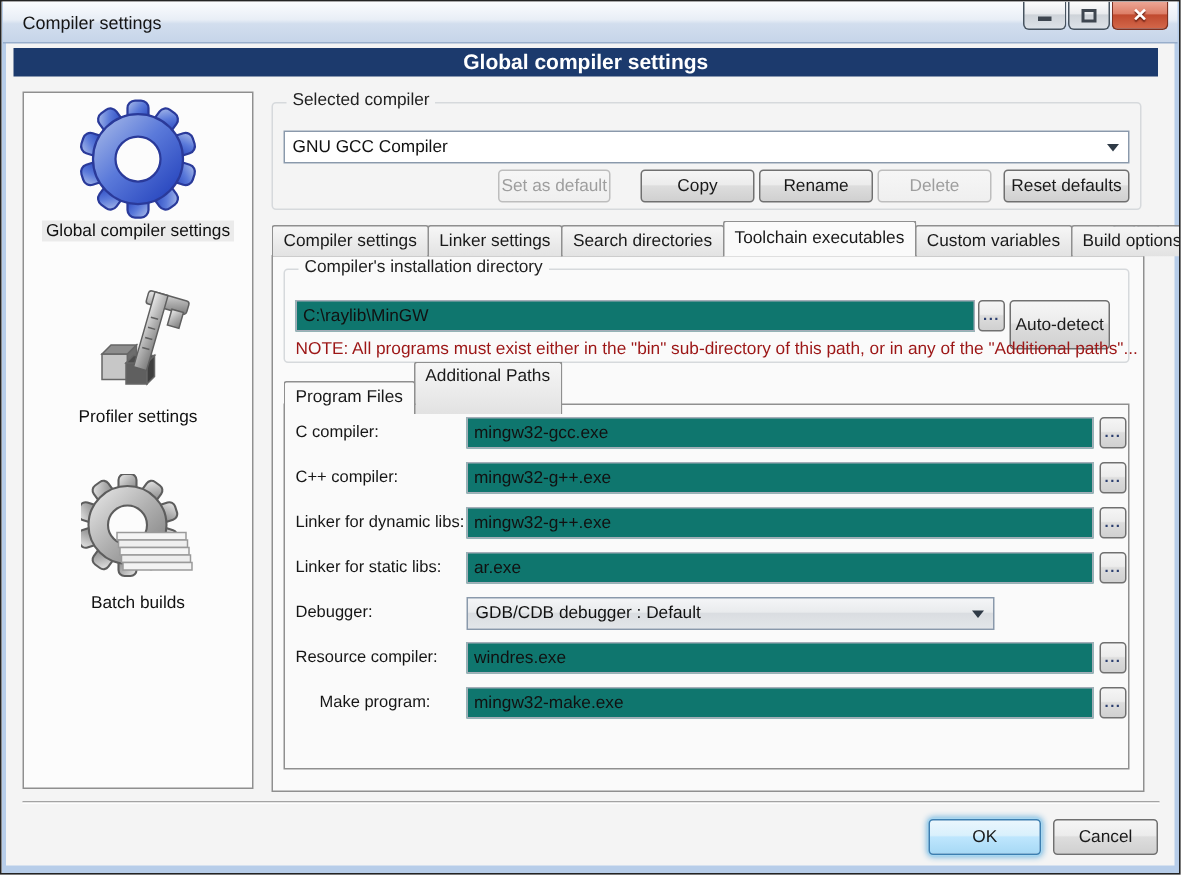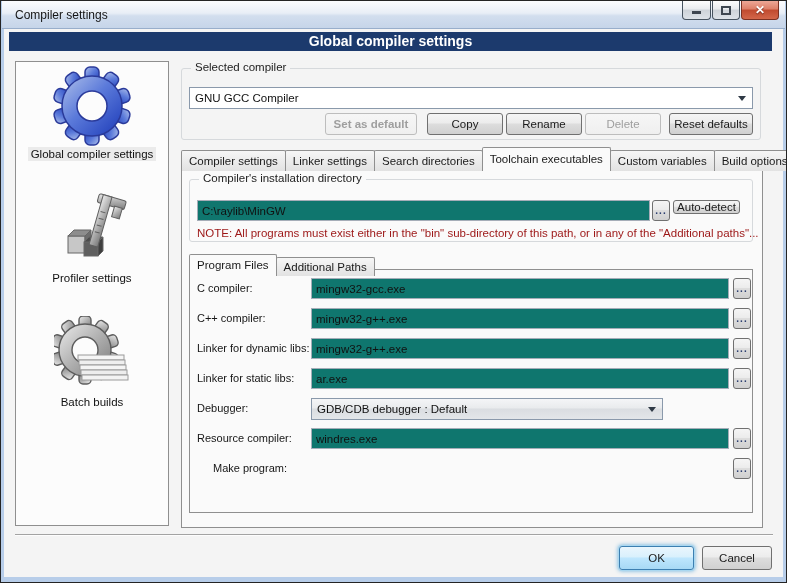--- a/index.html
+++ b/index.html
@@ -65,21 +65,21 @@
   .tabbar{position:absolute;left:180px;top:146px;height:24px;display:flex;align-items:flex-end;z-index:3;}
   .tab{height:21px;line-height:20px;padding:0 7px;font-size:11.5px;color:#1a1a1a;white-space:nowrap;
     background:linear-gradient(#f6f6f6,#e2e2e2);border:1px solid #8f8f8f;border-bottom:none;
     margin-right:-1px;border-radius:2px 2px 0 0;}
   .tab.active{height:24px;line-height:23px;background:#fafafa;position:relative;z-index:4;}
   .tabscroll{position:absolute;width:15px;height:16px;border:1px solid #9aa0a8;border-radius:2px;
     background:linear-gradient(#f6f6f6,#dcdcdc);display:flex;align-items:center;justify-content:center;
     font-size:7px;line-height:7px;}
   .panel{position:absolute;border:1px solid #8f8f8f;background:#fafafa;z-index:1;}
   .subtabbar{position:absolute;left:188px;top:253px;height:22px;display:flex;align-items:flex-end;z-index:3;}
-  .subtabbar .tab{height:19px;line-height:18px;}
+  .subtabbar .tab{height:35px;line-height:18px;}
   .subtabbar .tab.active{height:22px;line-height:21px;}
   .row-label{position:absolute;font-size:11px;color:#161616;white-space:nowrap;}
   .note{position:absolute;font-size:11.5px;color:#9c1616;white-space:nowrap;}
   .divider{position:absolute;left:14px;top:533px;width:758px;height:1px;background:#a3a3a3;}
   .divider:after{content:"";position:absolute;left:0;top:1px;width:100%;height:1px;background:#fdfdfd;}
 </style>
 </head>
 <body>
 
 <div class="window">
@@ -188,21 +188,21 @@
   </div>
 
   <div class="group" style="left:180px;top:67px;width:580px;height:72px;">
     <div class="group-label bg-outer">Selected compiler</div>
   </div>
   <div class="combo" style="left:188px;top:86px;width:564px;">
     <span>GNU GCC Compiler</span>
     <div class="combo-arrow"></div>
   </div>
   <div class="btnrow">
-    <div class="btn disabled" style="width:92px;margin-right:10px;font-weight:bold;">Set as default</div>
+    <div class="btn disabled" style="width:75px;margin-right:20px;">Set as default</div>
     <div class="btn" style="width:76px;margin-right:3px;">Copy</div>
     <div class="btn" style="width:76px;margin-right:3px;">Rename</div>
     <div class="btn disabled" style="width:76px;margin-right:8px;">Delete</div>
     <div class="btn" style="width:84px;">Reset defaults</div>
   </div>
 
   <div class="tabbar">
     <div class="tab">Compiler settings</div>
     <div class="tab">Linker settings</div>
     <div class="tab">Search directories</div>
@@ -218,21 +218,21 @@
       <span>►</span>
     </div>
 
   <div class="panel" style="left:180px;top:169px;width:582px;height:358px;"></div>
 
   <div class="group" style="left:188px;top:178px;width:564px;height:63px;z-index:2;">
     <div class="group-label bg-panel">Compiler's installation directory</div>
   </div>
   <input class="input" style="left: 196px; top: 199px; width: 453px; z-index: 2;" readonly="" value="C:\raylib\MinGW">
   <div class="btn mini-btn" style="left:651px;top:199px;z-index:2;">...</div>
-  <div class="btn" style="position:absolute;left:672px;top:199px;width:67px;height:14px;z-index:2;">Auto-detect</div>
+  <div class="btn" style="position:absolute;left:672px;top:199px;width:67px;height:33px;z-index:2;">Auto-detect</div>
   <div class="note" style="left:196px;top:226px;z-index:2;">NOTE: All programs must exist either in the "bin" sub-directory of this path, or in any of the "Additional paths"...</div>
 
   <div class="subtabbar">
     <div class="tab active">Program Files</div>
     <div class="tab">Additional Paths</div>
   </div>
   <div class="panel" style="left:188px;top:268px;width:564px;height:244px;z-index:1;"></div>
 
   <div class="row-label" style="left:196px;top:281px;z-index:2;">C compiler:</div>
   <input class="input" style="left: 310px; top: 277px; width: 418px; z-index: 2;" readonly="" value="mingw32-gcc.exe">
@@ -254,19 +254,20 @@
   <div class="combo gradient" style="left:310px;top:397px;width:352px;z-index:2;">
     <span>GDB/CDB debugger : Default</span>
     <div class="combo-arrow"></div>
   </div>
 
   <div class="row-label" style="left:196px;top:431px;z-index:2;">Resource compiler:</div>
   <input class="input" style="left: 310px; top: 427px; width: 418px; z-index: 2;" readonly="" value="windres.exe">
   <div class="btn mini-btn" style="left:732px;top:427px;z-index:2;">...</div>
 
   <div class="row-label" style="left:212px;top:461px;z-index:2;">Make program:</div>
+  <input class="input" style="left: 310px; top: 457px; width: 418px; z-index: 2;" readonly="" value="mingw32-make.exe">
   <div class="btn mini-btn" style="left:732px;top:457px;z-index:2;">...</div>
 
   <div class="divider"></div>
   <div class="btn default" style="position:absolute;left:618px;top:545px;width:75px;height:24px;">OK</div>
   <div class="btn" style="position:absolute;left:701px;top:545px;width:70px;height:24px;">Cancel</div>
 
 </div>
 
 </body></html>

